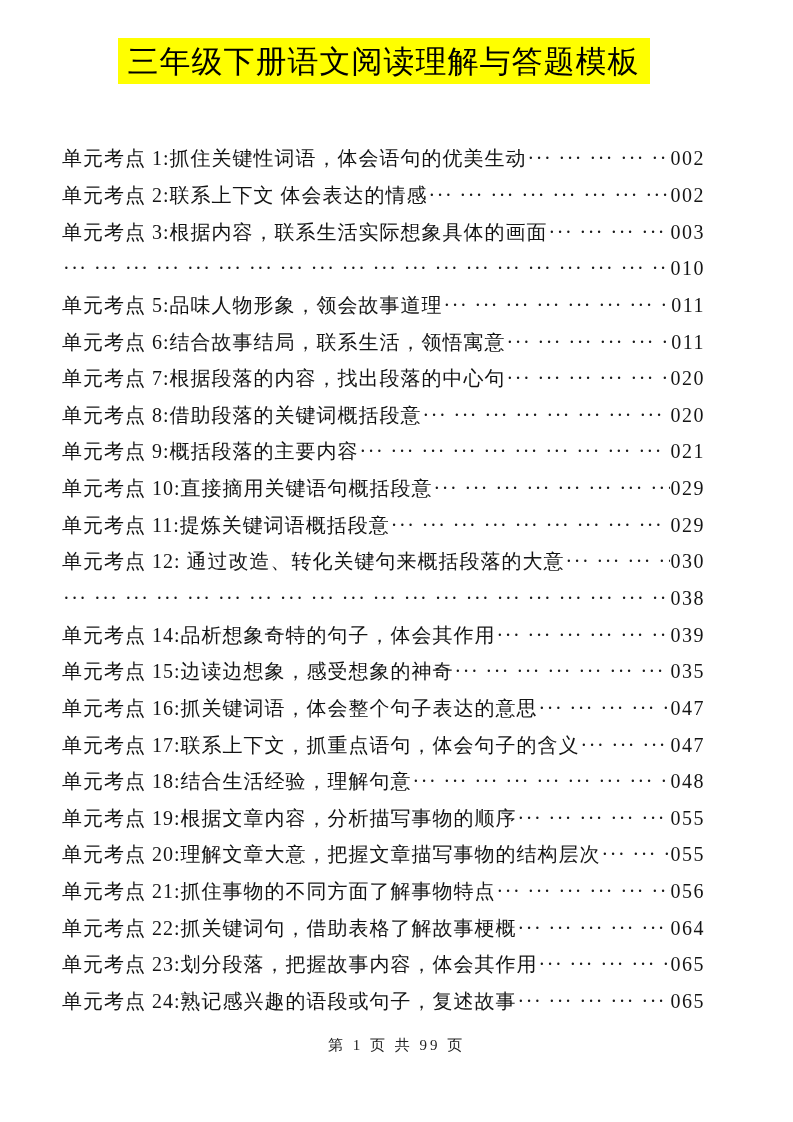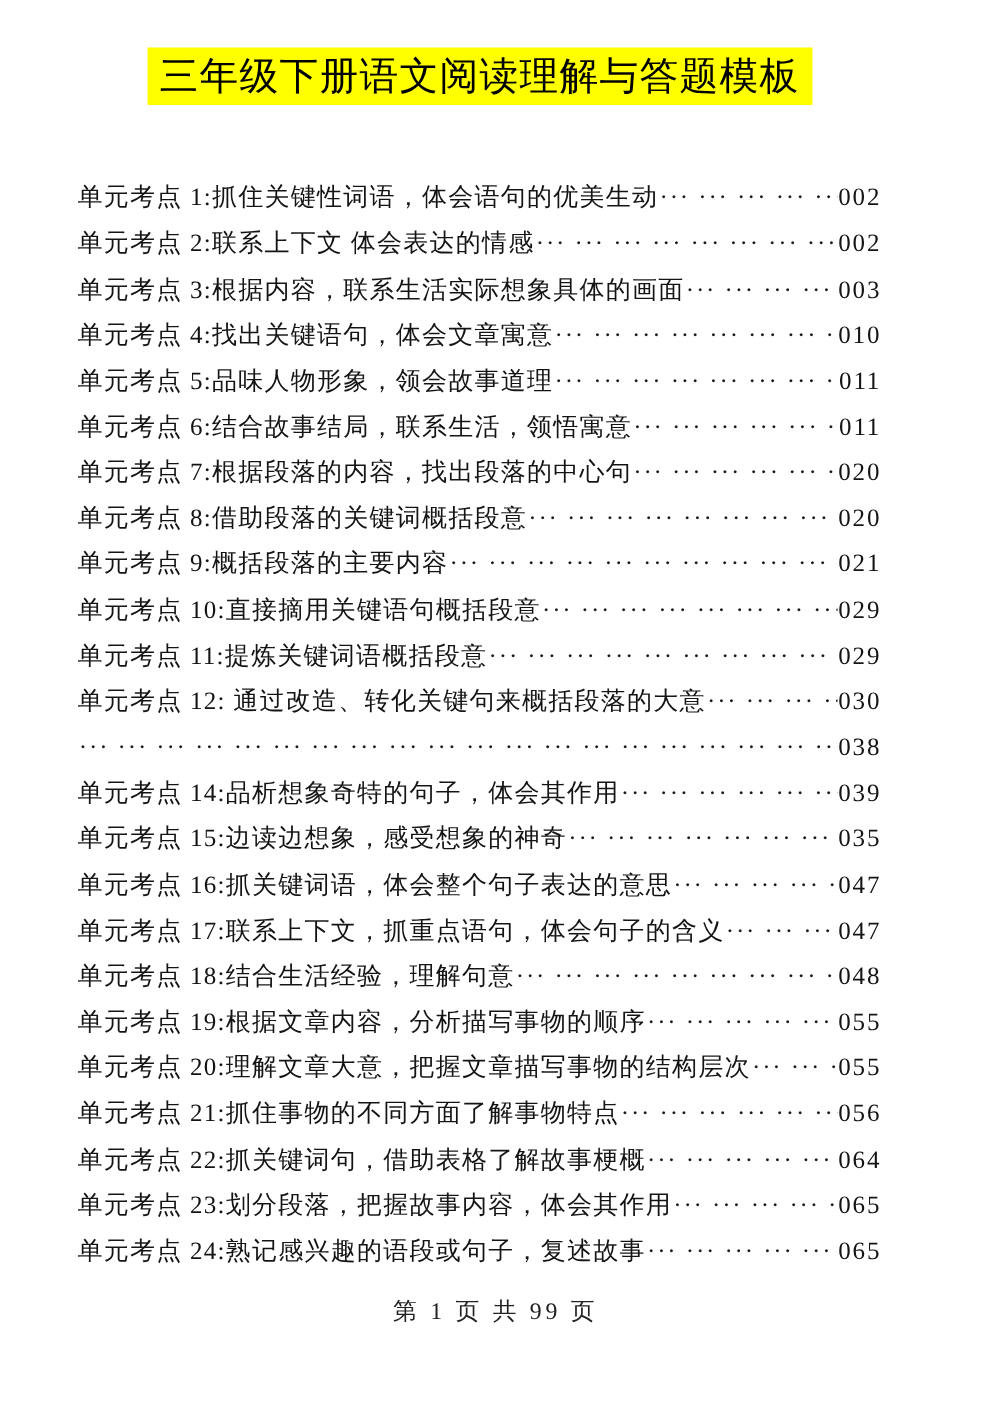--- a/index.html
+++ b/index.html
@@ -72,21 +72,21 @@
     font-size: 20px;
     line-height: 1;
     letter-spacing: 1.5px;
   }
   .page-footer {
     position: absolute;
     left: 0;
     right: 0;
     top: 1036px;
     text-align: center;
-    font-size: 19px;
+    font-size: 15px;
     letter-spacing: 3px;
     color: #222222;
   }
 </style>
 </head>
 <body>
 
 <div class="page">
 
   <div class="title-row">
@@ -106,21 +106,20 @@
     <span class="toc-page">002</span>
   </div>
 
   <div class="toc-row">
     <span class="toc-label">单元考点 3:根据内容，联系生活实际想象具体的画面</span>
     <span class="toc-leader" aria-hidden="true">··· ··· ··· ··· ··· ··· ··· ··· ··· ··· ··· ··· ··· ··· ··· ··· ··· ··· ··· ··· ··· ··· ··· ··· ··· ··· ··· ··· ··· ··· ··· ··· ··· ··· ··· ··· ··· ··· ··· ··· ··· ··· ··· ··· ··· </span>
     <span class="toc-page">003</span>
   </div>
 
   <div class="toc-row">
-    <span class="toc-label">单元考点 4:找出关键语句，体会文章寓意</span>
     <span class="toc-leader" aria-hidden="true">··· ··· ··· ··· ··· ··· ··· ··· ··· ··· ··· ··· ··· ··· ··· ··· ··· ··· ··· ··· ··· ··· ··· ··· ··· ··· ··· ··· ··· ··· ··· ··· ··· ··· ··· ··· ··· ··· ··· ··· ··· ··· ··· ··· ··· </span>
     <span class="toc-page">010</span>
   </div>
 
   <div class="toc-row">
     <span class="toc-label">单元考点 5:品味人物形象，领会故事道理</span>
     <span class="toc-leader" aria-hidden="true">··· ··· ··· ··· ··· ··· ··· ··· ··· ··· ··· ··· ··· ··· ··· ··· ··· ··· ··· ··· ··· ··· ··· ··· ··· ··· ··· ··· ··· ··· ··· ··· ··· ··· ··· ··· ··· ··· ··· ··· ··· ··· ··· ··· ··· </span>
     <span class="toc-page">011</span>
   </div>
 

